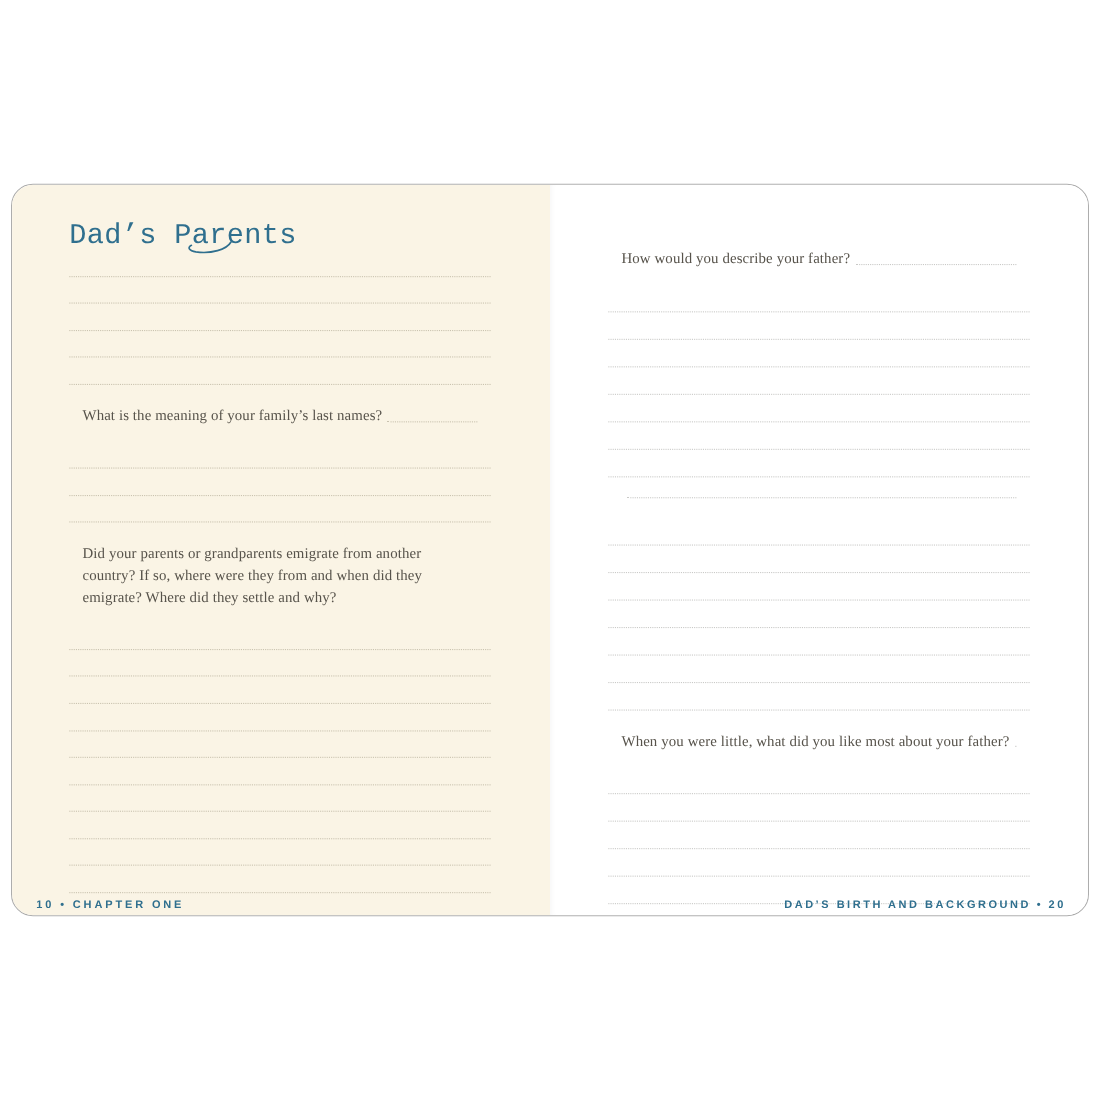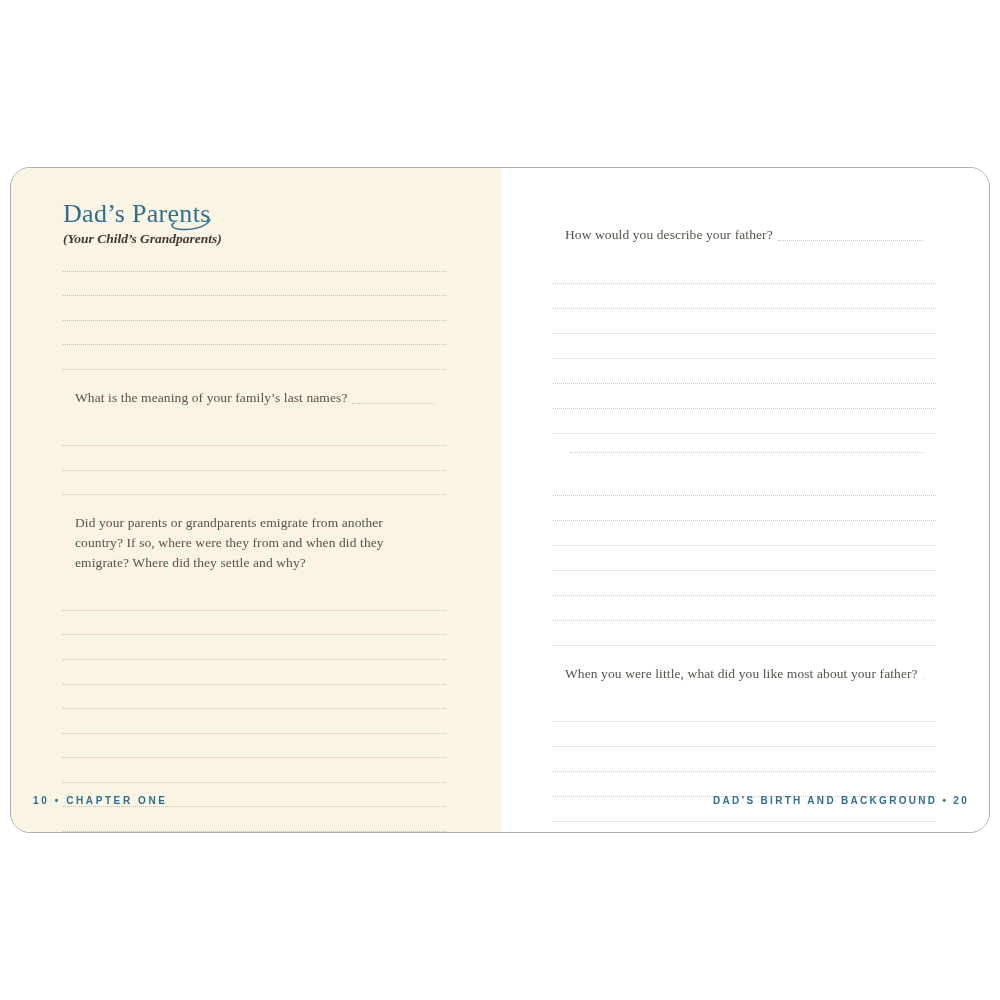--- a/index.html
+++ b/index.html
@@ -11,59 +11,58 @@
     position:absolute; left:10px; top:167px; width:980px; height:666px;
     box-sizing:border-box; border:1px solid #adadad; border-radius:20px;
     overflow:hidden; display:flex; background:#fff;
   }
   .page { width:50%; box-sizing:border-box; position:relative; }
   .page--left  { background:var(--left-bg); --rule:var(--rule-left);  padding:33px 54px 0 52px; }
   .page--right { background:var(--right-bg); --rule:var(--rule-right); padding:39px 53px 0 53px;
                  box-shadow: inset 5px 0 7px -5px rgba(0,0,0,0.06); }
   .title {
     margin:0; font-weight:normal; font-size:26px; line-height:26px;
-    color:var(--accent); position:relative; letter-spacing:0.3px; display:block;
+    color:var(--accent); position:relative; letter-spacing:0.3px; display:block;font-family:Liberation Mono, monospace;
   }
   .swash { position:absolute; left:103px; bottom:-6px; }
   .subtitle {
     margin:4px 0 0; font-size:13.5px; line-height:16px;
     font-style:italic; font-weight:bold; color:#3e3a33;
   }
   .sections { display:block; }
   .qrow {
     display:flex; margin:12px; padding:6px 0 2px;
     font-size:13.5px; line-height:19.6px; color:var(--text); letter-spacing:0.1px;
   }
   .qtext { flex:0 1 auto; }
   .fill {
     flex:1 1 0; min-width:0; align-self:flex-end;
     margin:0 0 4px 5px; border-bottom:1px dotted var(--rule);
   }
   .aline { height:24.6px; box-sizing:border-box; border-bottom:1px dotted var(--rule); }
   .page--right .aline { height:25px; }
   .footer {
-    position:absolute; bottom:26px; z-index:2;
+    position:absolute; bottom:4px; z-index:2;
     font-family:"Liberation Sans", sans-serif; font-size:10px; font-weight:bold;
     letter-spacing:2.6px; color:var(--accent); white-space:nowrap;
   }
   .footer--left { left:22px; }
   .footer--right { right:20px; letter-spacing:2.3px; }
 </style>
 </head>
 <body>
 
 <div class="book">
   <div class="page page--left">
     <h1 class="title">
       <span>Dad’s Parents</span>
       <svg class="swash" width="46" height="14" viewBox="0 0 46 14">
         <path d="M44 1 C 40 8, 26 12, 12 10 C 6 9, 4 6, 8 4" fill="none" stroke="#2F6F8E" stroke-width="1.5" stroke-linecap="round"></path>
       </svg>
     </h1>
-    <p class="subtitle">(Your Child’s Grandparents)</p>
     <div class="sections">
         <div class="section">
           <div class="aline"></div>
           <div class="aline"></div>
           <div class="aline"></div>
           <div class="aline"></div>
           <div class="aline"></div>
         </div>
         <div class="section">
           <p class="qrow">

